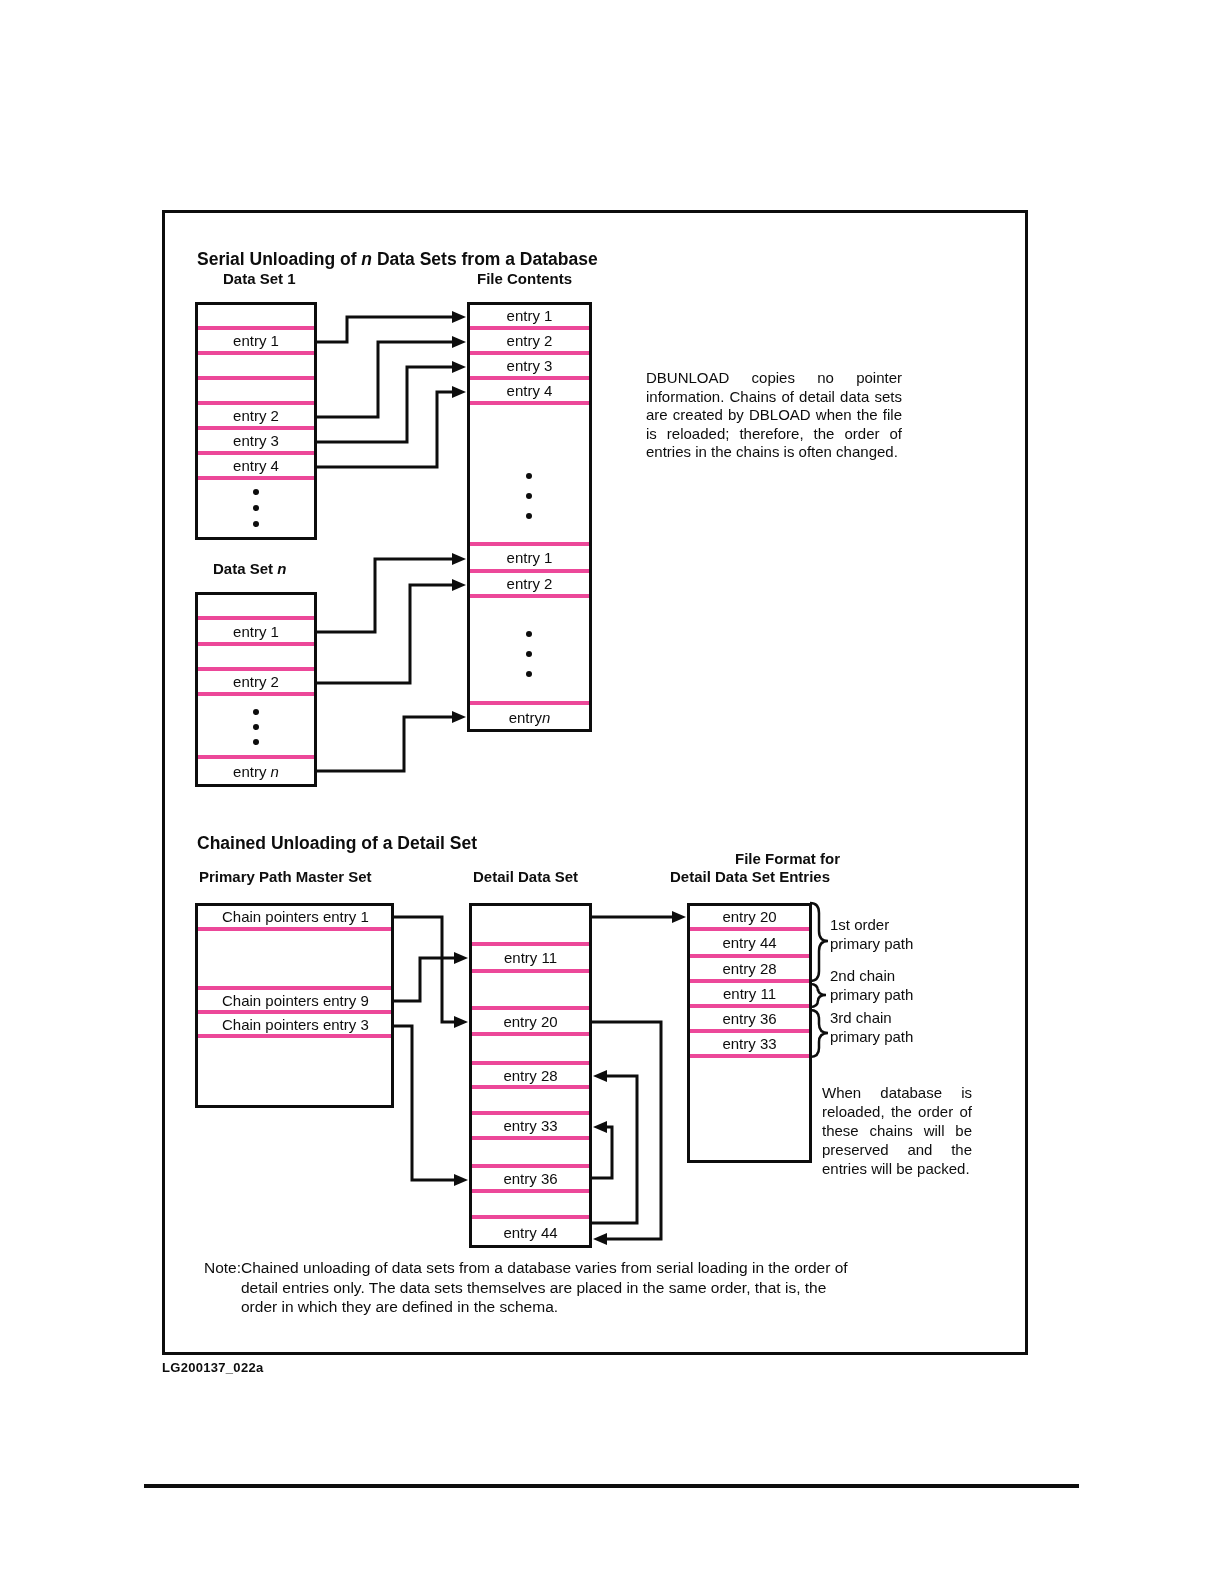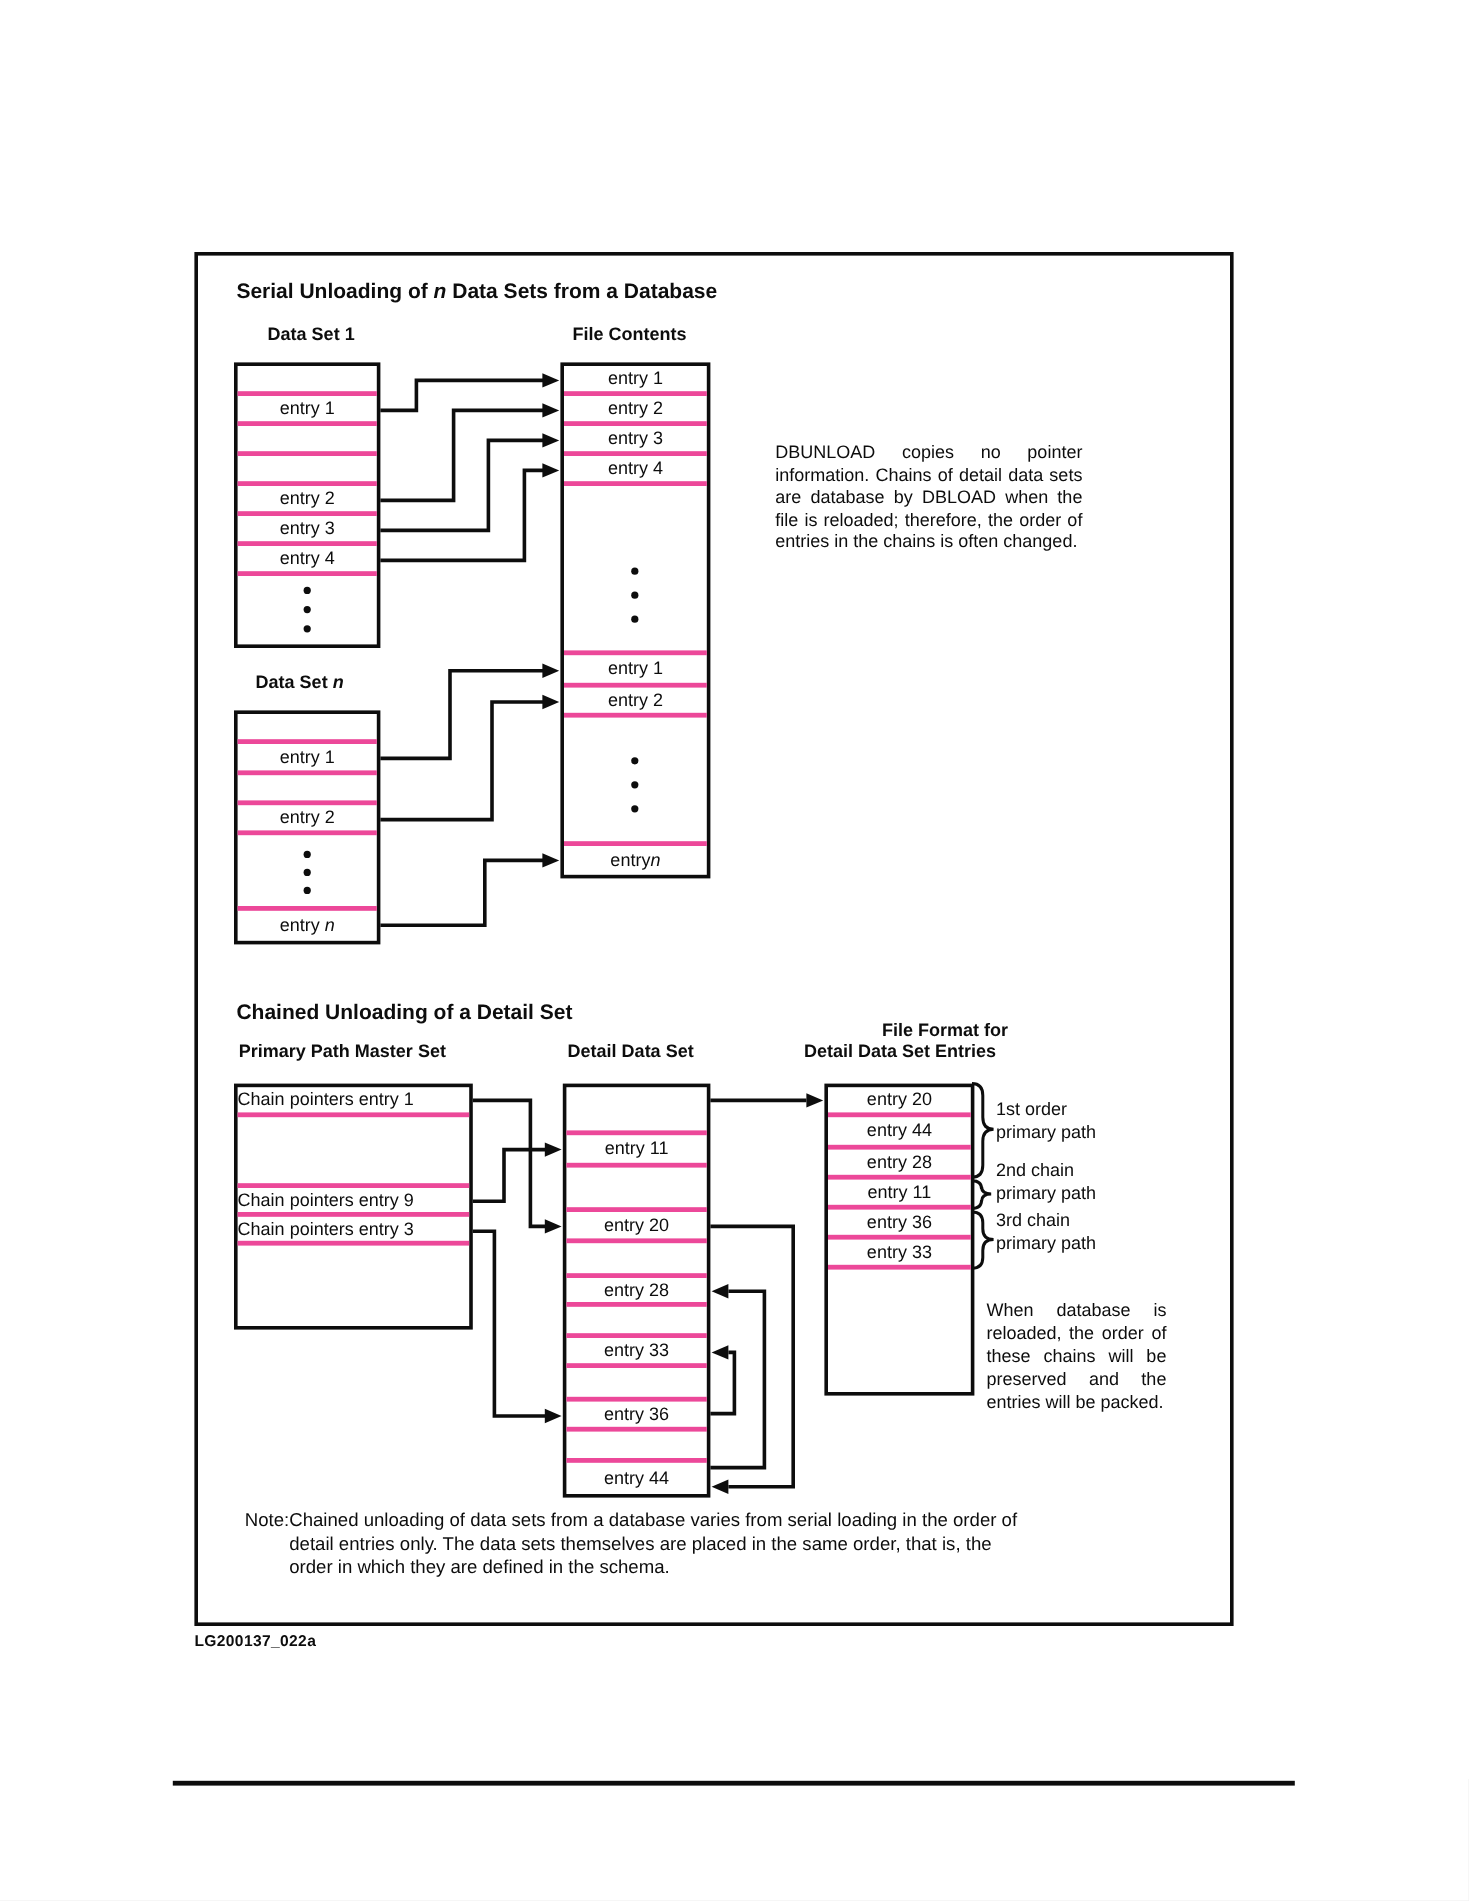--- a/index.html
+++ b/index.html
@@ -6,41 +6,41 @@
   .page{position:relative;width:1224px;height:1584px;background:#ffffff;
         font-family:"Liberation Sans",sans-serif;color:#0d0d0d;overflow:hidden;margin:0 auto;}
   .fig-border{position:absolute;left:162px;top:210px;width:866px;height:1145px;
               border:3px solid #0d0d0d;box-sizing:border-box;}
   .h1{position:absolute;font-size:17.5px;font-weight:bold;white-space:nowrap;}
   .lbl{position:absolute;font-size:15px;font-weight:bold;white-space:nowrap;}
   .box{position:absolute;border:3px solid #0d0d0d;box-sizing:border-box;background:#fff;}
   .row{box-sizing:border-box;border-bottom:4px solid #ec4899;display:flex;align-items:center;
        justify-content:center;font-size:15px;overflow:hidden;}
   .row.nb{border-bottom:none;}
-  .row.left{justify-content:flex-start;padding-left:0;}
+  .row.left{justify-content:flex-start;padding-left:24px;}
   .para{position:absolute;font-size:15px;line-height:18.6px;text-align:justify;}
   .it{font-style:italic;}
   .chain-lbl{position:absolute;font-size:15px;line-height:18.5px;white-space:nowrap;}
   .note{position:absolute;left:191px;top:1258px;width:660px;display:flex;
         font-size:15.5px;line-height:19.5px;}
   .note-label{flex:0 0 50px;text-align:right;}
   .note-text{flex:1;}
   .figcode{position:absolute;left:162px;top:1360px;font-size:13px;font-weight:bold;
            letter-spacing:0.3px;}
   .rule{position:absolute;left:144px;top:1484px;width:935px;height:4px;background:#0d0d0d;}
   svg.overlay{position:absolute;left:0;top:0;pointer-events:none;}
 </style>
 </head>
 <body>
 
 <div class="page">
 
   <div class="fig-border"></div>
 
-  <div class="h1" style="left:197px;top:232px">
+  <div class="h1" style="left:197px;top:249px">
     <span>Serial Unloading of </span><span class="it">n</span><span> Data Sets from a Database</span>
   </div>
 
   <div class="lbl" style="left:223px;top:270px">Data Set 1</div>
   <div class="lbl" style="left:477px;top:270px">File Contents</div>
 
   <div class="box" style="left:195px;top:302px;width:122px;height:238px">
     <div class="row" style="height:25px"></div>
     <div class="row" style="height:25px">
         <span>entry 1</span>
@@ -79,21 +79,21 @@
     <div class="row" style="height:25px">
         <span>entry 2</span>
       </div>
     <div class="row" style="height:107px"></div>
     <div class="row nb" style="height:24px">
       <span>entry </span>
         <span class="it">n</span>
     </div>
   </div>
 
-  <div class="para" style="left:646px;top:369px;width:256px">DBUNLOAD copies no pointer information.  Chains of detail data sets are database by DBLOAD when the file is reloaded;  therefore, the order of entries in the chains is often changed.</div>
+  <div class="para" style="left:646px;top:369px;width:256px">DBUNLOAD copies no pointer information.  Chains of detail data sets are created by DBLOAD when the file is reloaded;  therefore, the order of entries in the chains is often changed.</div>
 
   <div class="lbl" style="left:213px;top:560px">
     <span>Data Set </span><span class="it">n</span>
   </div>
   <div class="box" style="left:195px;top:592px;width:122px;height:195px">
     <div class="row" style="height:25px"></div>
     <div class="row" style="height:26px">
         <span>entry 1</span>
       </div>
     <div class="row" style="height:25px"></div>

